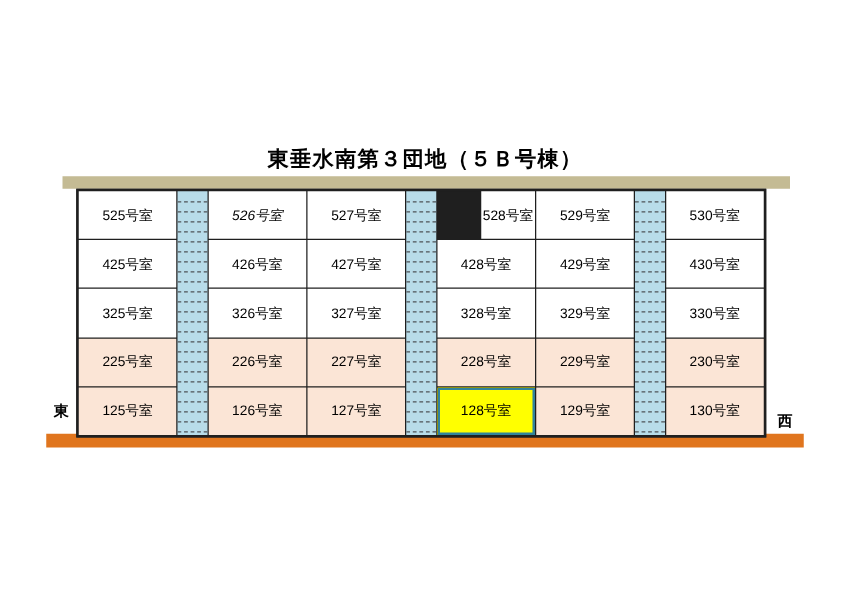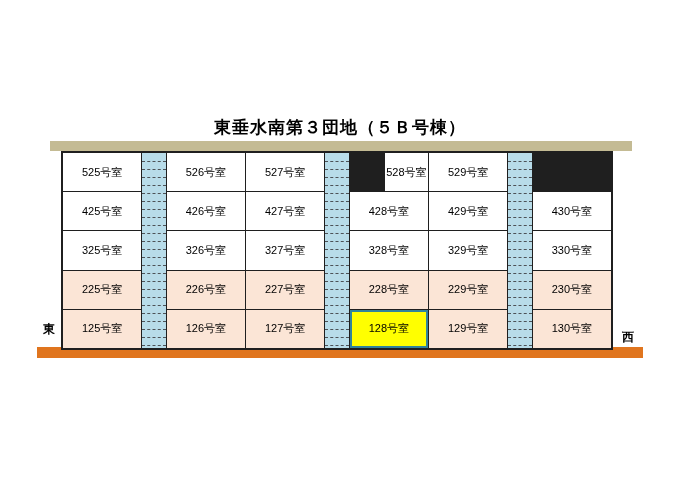--- a/index.html
+++ b/index.html
@@ -62,24 +62,25 @@
 </head>
 <body>
 
 <div class="title">東垂水南第３団地（５Ｂ号棟）</div>
 
 <div class="roof"></div>
 <div class="ground"></div>
 
 <div class="building">
     <div class="room upper" style="grid-area: 1 / 1;">525号室</div>
-    <div class="room upper" style="grid-area: 1 / 3;">526号室</div>
+    <div class="room upper" style="grid-area: 1 / 3; font-style: italic;">526号室</div>
     <div class="room upper" style="grid-area: 1 / 4;">527号室</div>
     <div class="room upper" style="grid-area: 1 / 6; margin-left: 35px;">528号室</div>
     <div class="room upper" style="grid-area: 1 / 7;">529号室</div>
+    <div class="room upper" style="grid-area: 1 / 9;">530号室</div>
     <div class="room upper" style="grid-area: 2 / 1;">425号室</div>
     <div class="room upper" style="grid-area: 2 / 3;">426号室</div>
     <div class="room upper" style="grid-area: 2 / 4;">427号室</div>
     <div class="room upper" style="grid-area: 2 / 6;">428号室</div>
     <div class="room upper" style="grid-area: 2 / 7;">429号室</div>
     <div class="room upper" style="grid-area: 2 / 9;">430号室</div>
     <div class="room upper" style="grid-area: 3 / 1;">325号室</div>
     <div class="room upper" style="grid-area: 3 / 3; text-align: center;">326号室</div>
     <div class="room upper" style="grid-area: 3 / 4;">327号室</div>
     <div class="room upper" style="grid-area: 3 / 6;">328号室</div>

